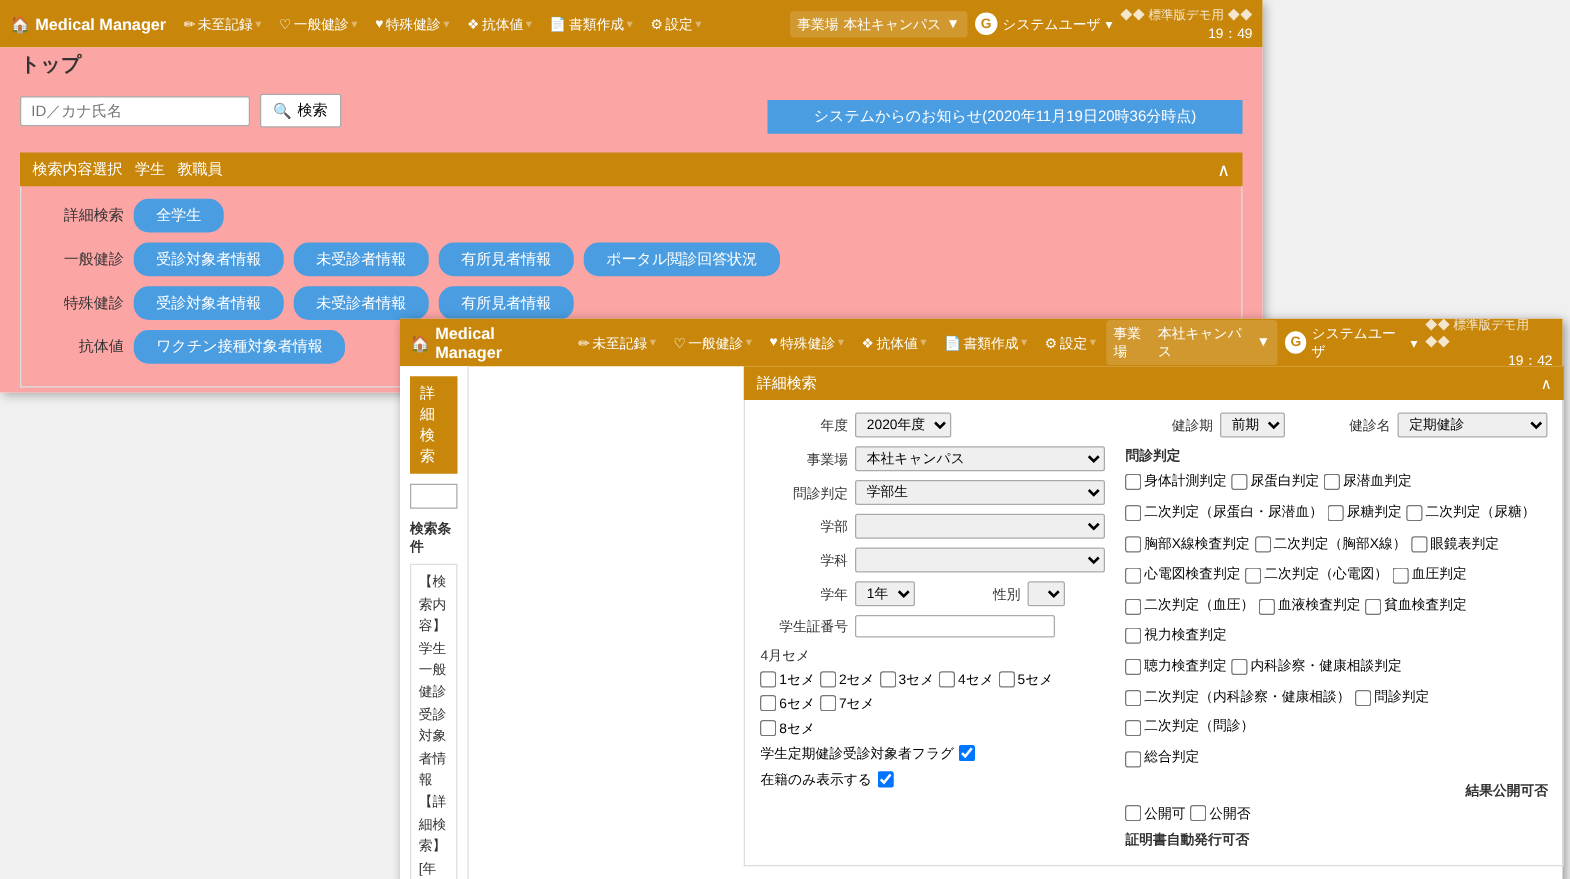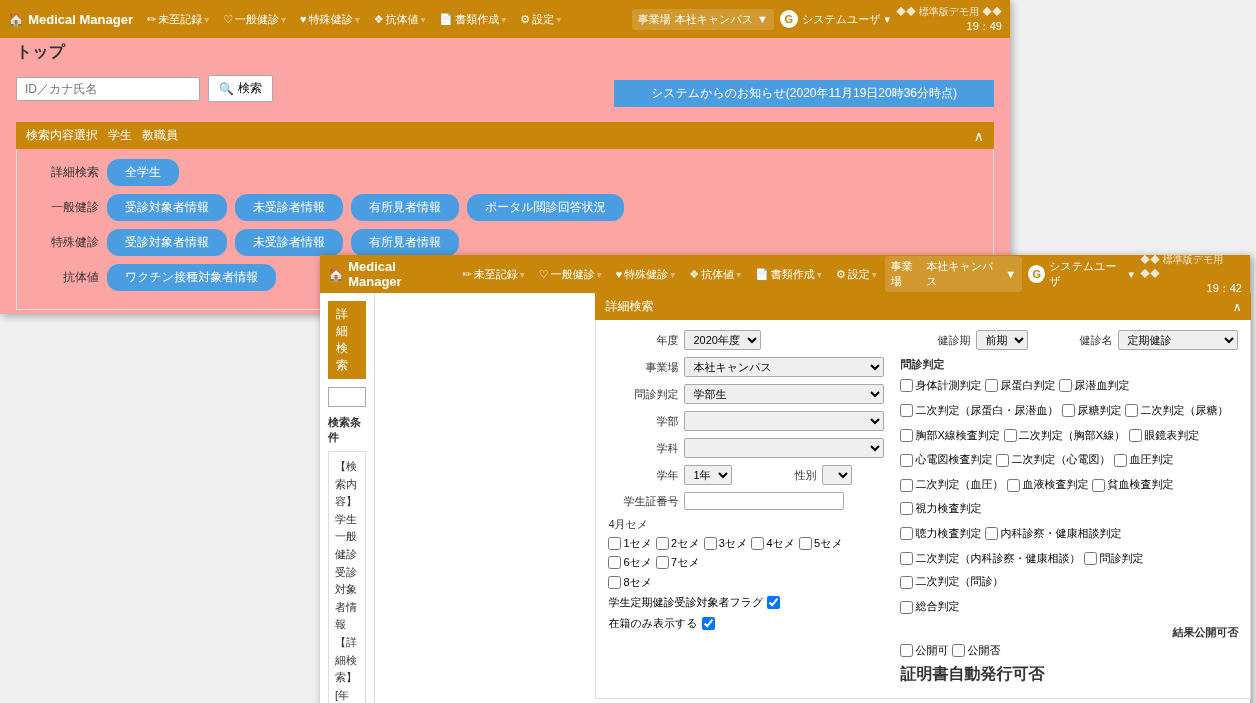--- a/index.html
+++ b/index.html
@@ -524,20 +524,20 @@
 
           <div style="margin-top:8px;">
             <div style="font-size:11px;color:#333;font-weight:bold;margin-bottom:3px;text-align:right;">結果公開可否</div>
             <div class="checkbox-group">
               <label><input type="checkbox" style=""> 公開可</label>
               <label><input type="checkbox" style=""> 公開否</label>
             </div>
           </div>
 
           <div style="margin-top:6px;">
-            <div style="font-size:16px;color:#333;font-weight:bold;margin-bottom:3px;">証明書自動発行可否</div>
+            <div style="font-size:11px;color:#333;font-weight:bold;margin-bottom:3px;">証明書自動発行可否</div>
           </div>
         </div>
       </div>
 
     </div>
   </div>
 </div>
 
 </body></html>

